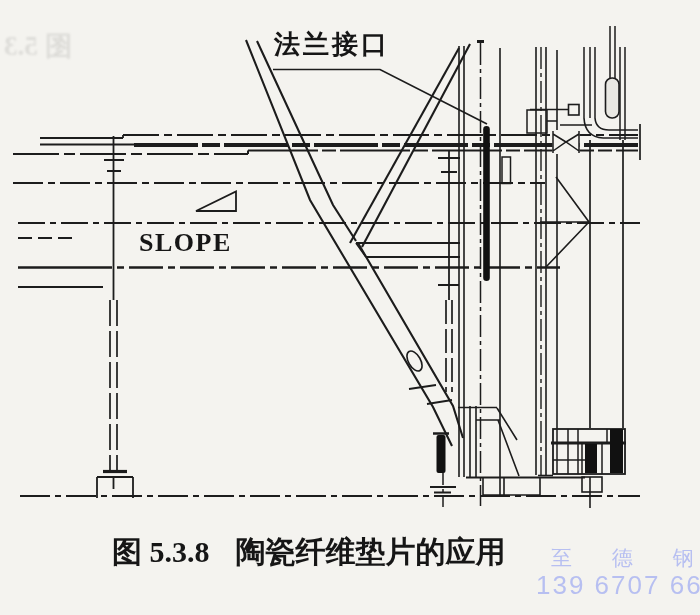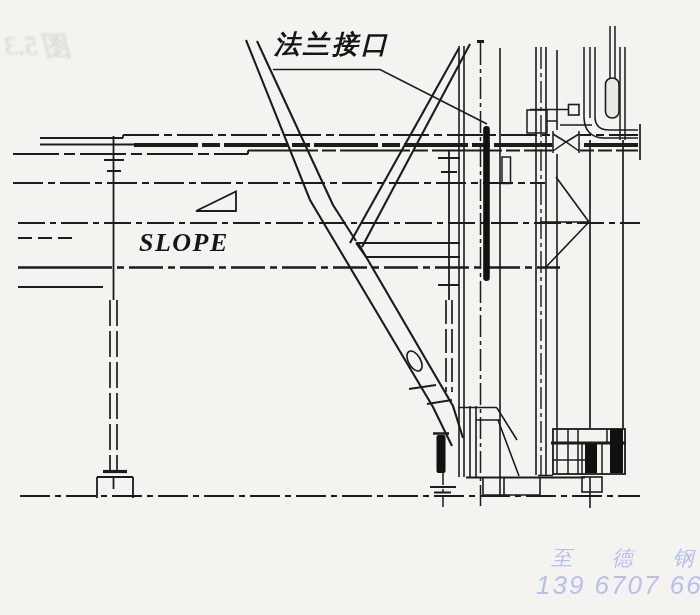--- a/index.html
+++ b/index.html
@@ -1,20 +1,19 @@
 <!DOCTYPE html>
 <html><head>
 <meta charset="utf-8">
 <style>
   html,body{margin:0;padding:0;background:#e9e8e4;}
   .page{
     position:relative;width:700px;height:615px;overflow:hidden;
     background:#f4f3ef;
     font-family:"Liberation Sans","DejaVu Sans",sans-serif;
-    font-style:italic;
   }
   .drawing{position:absolute;left:0;top:0;}
   .txt{position:absolute;white-space:nowrap;color:#161616;}
   .flange-label{left:274px;top:27px;font-size:26px;font-weight:700;letter-spacing:3px;
     font-family:"Liberation Sans","DejaVu Sans",sans-serif;}
   .slope-label{left:139px;top:228px;font-size:26px;font-weight:600;letter-spacing:1.5px;
     font-family:"Liberation Serif","DejaVu Serif",serif;}
   .caption{left:112px;top:532px;font-size:30px;font-weight:700;
     font-family:"Liberation Serif","DejaVu Serif",serif;}
   .caption .cap-title{margin-left:26px;}
@@ -128,17 +127,20 @@
 
     <path d="M196 211H236V191.5Z" stroke-width="1.8"></path>
   </svg>
 
   <div class="txt ghost">图 5.3</div>
 
   <div class="txt flange-label">法兰接口</div>
 
   <div class="txt slope-label">SLOPE</div>
 
+  <div class="txt caption">
+    <span class="cap-num">图 5.3.8</span><span class="cap-title">陶瓷纤维垫片的应用</span>
+  </div>
 
   <div class="txt watermark wm1">至 德 钢 业</div>
   <div class="txt watermark wm2">139 6707 6667</div>
 
 </div>
 
 </body></html>

